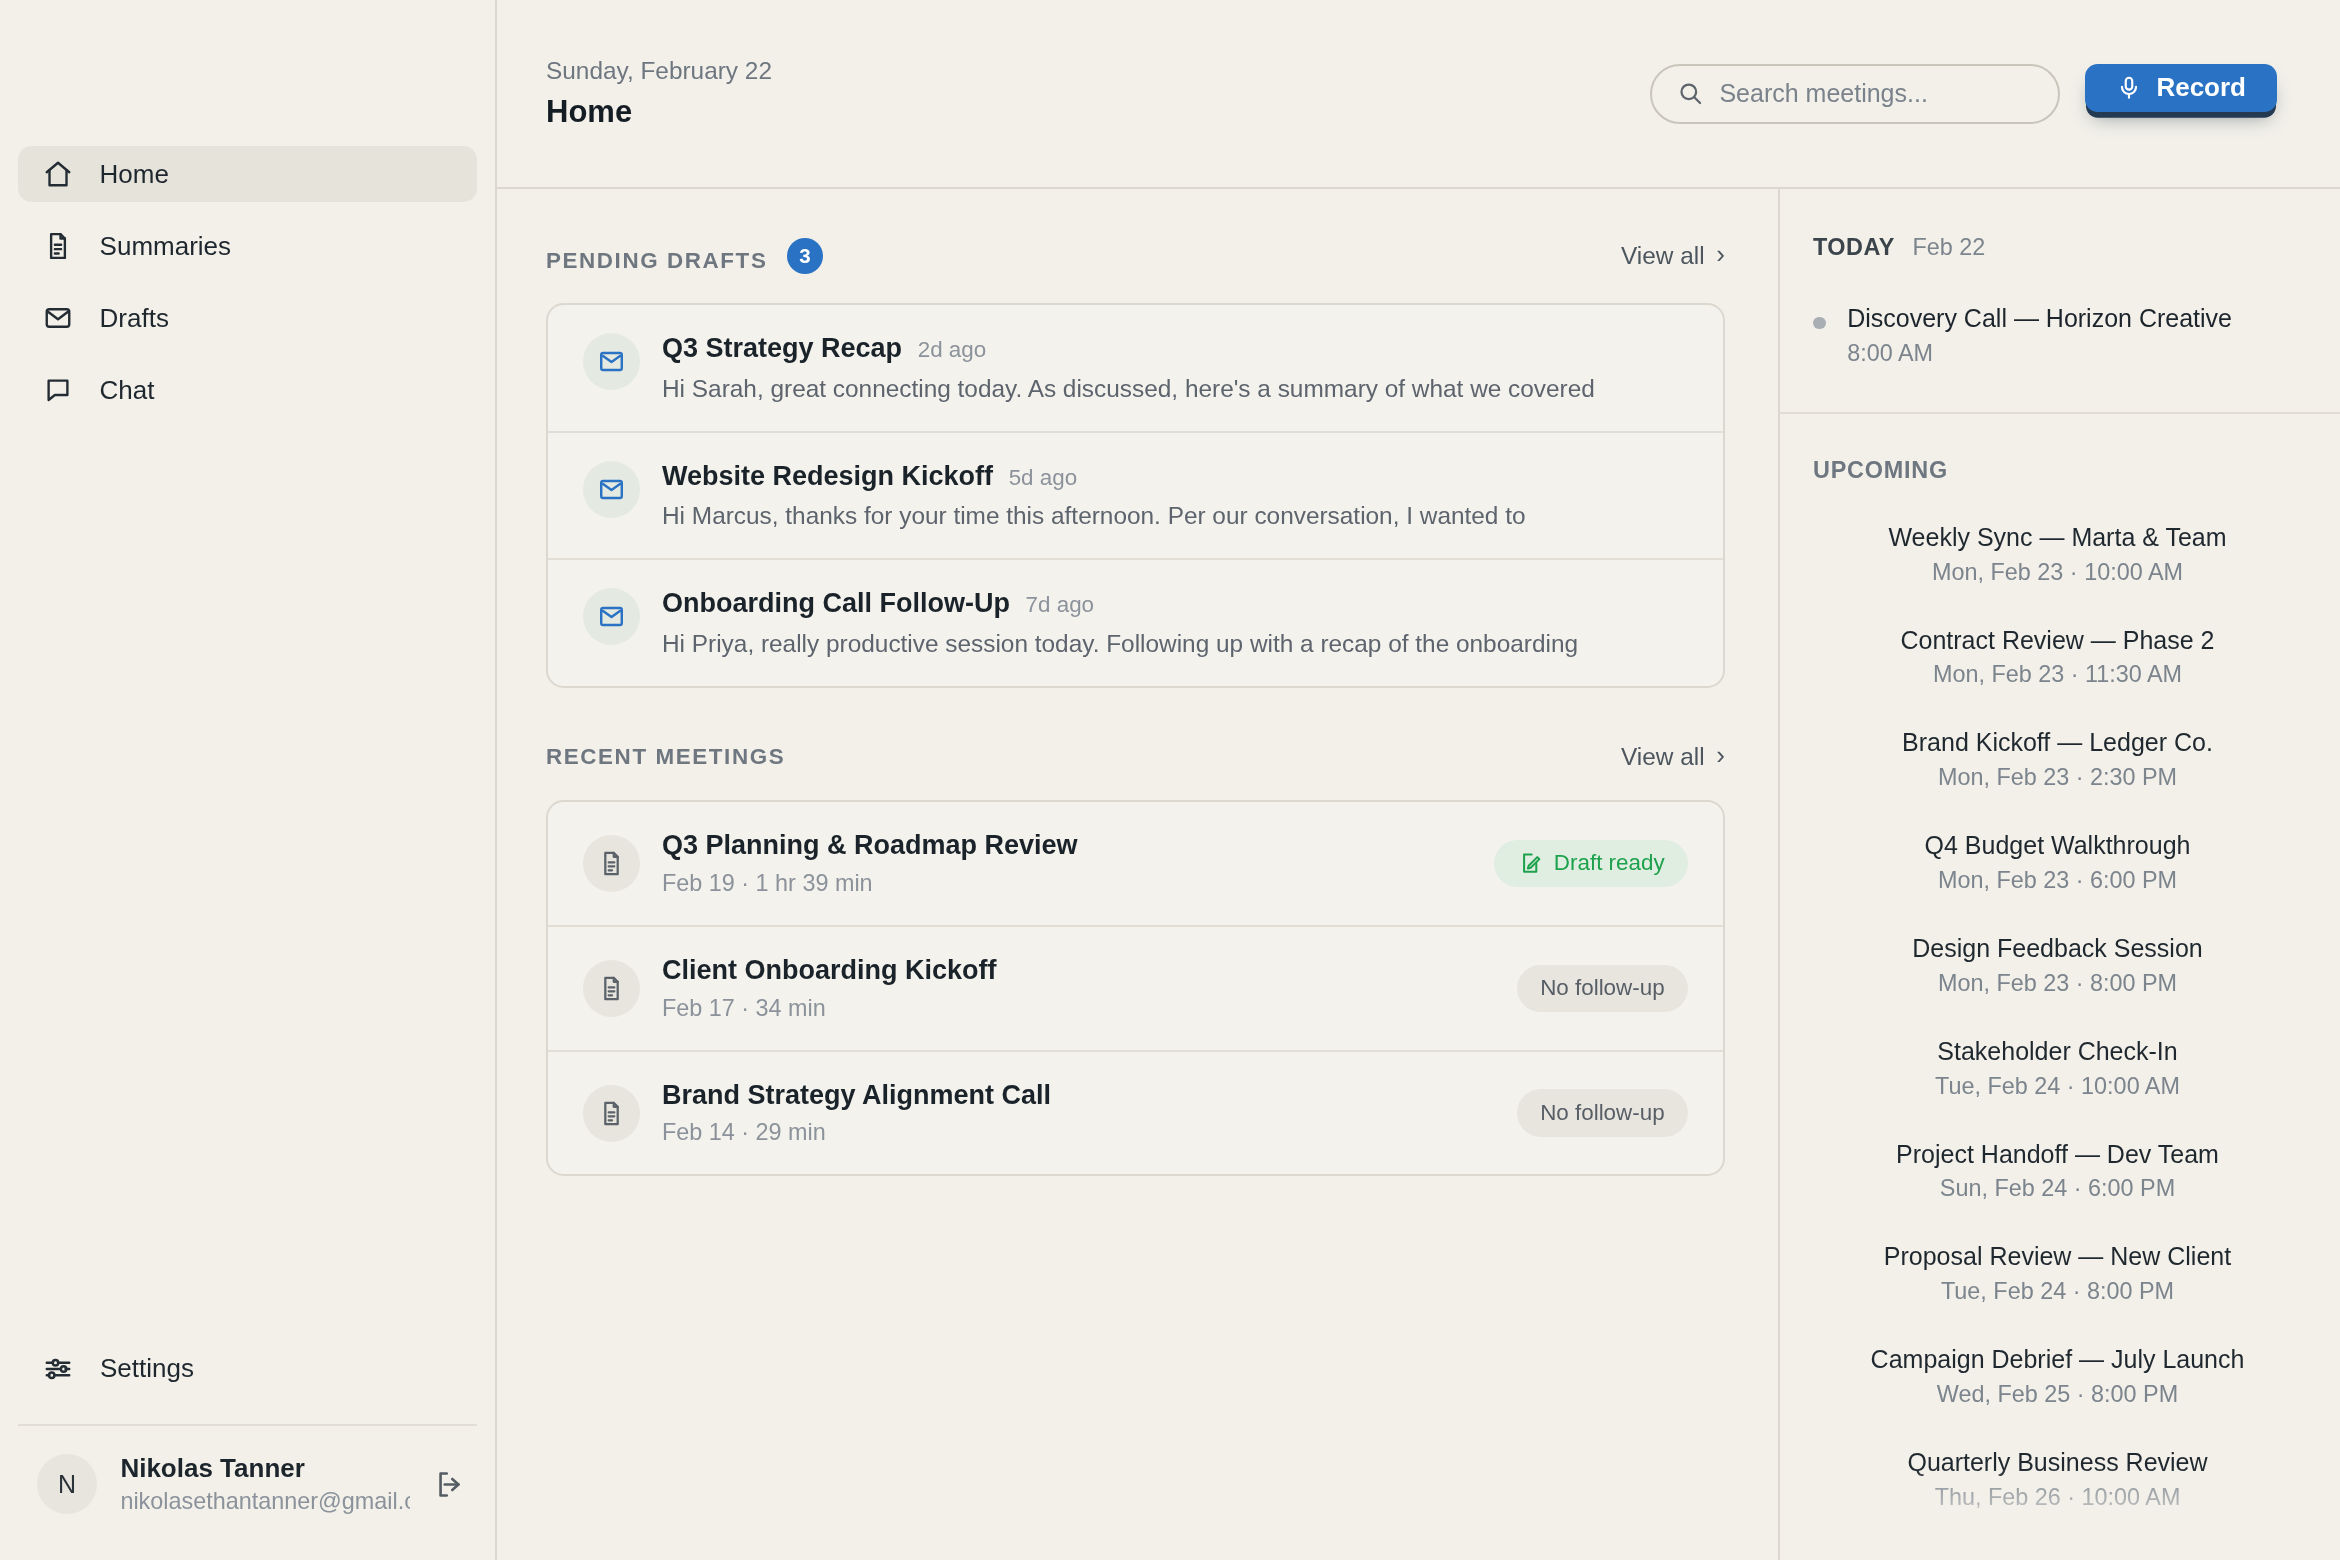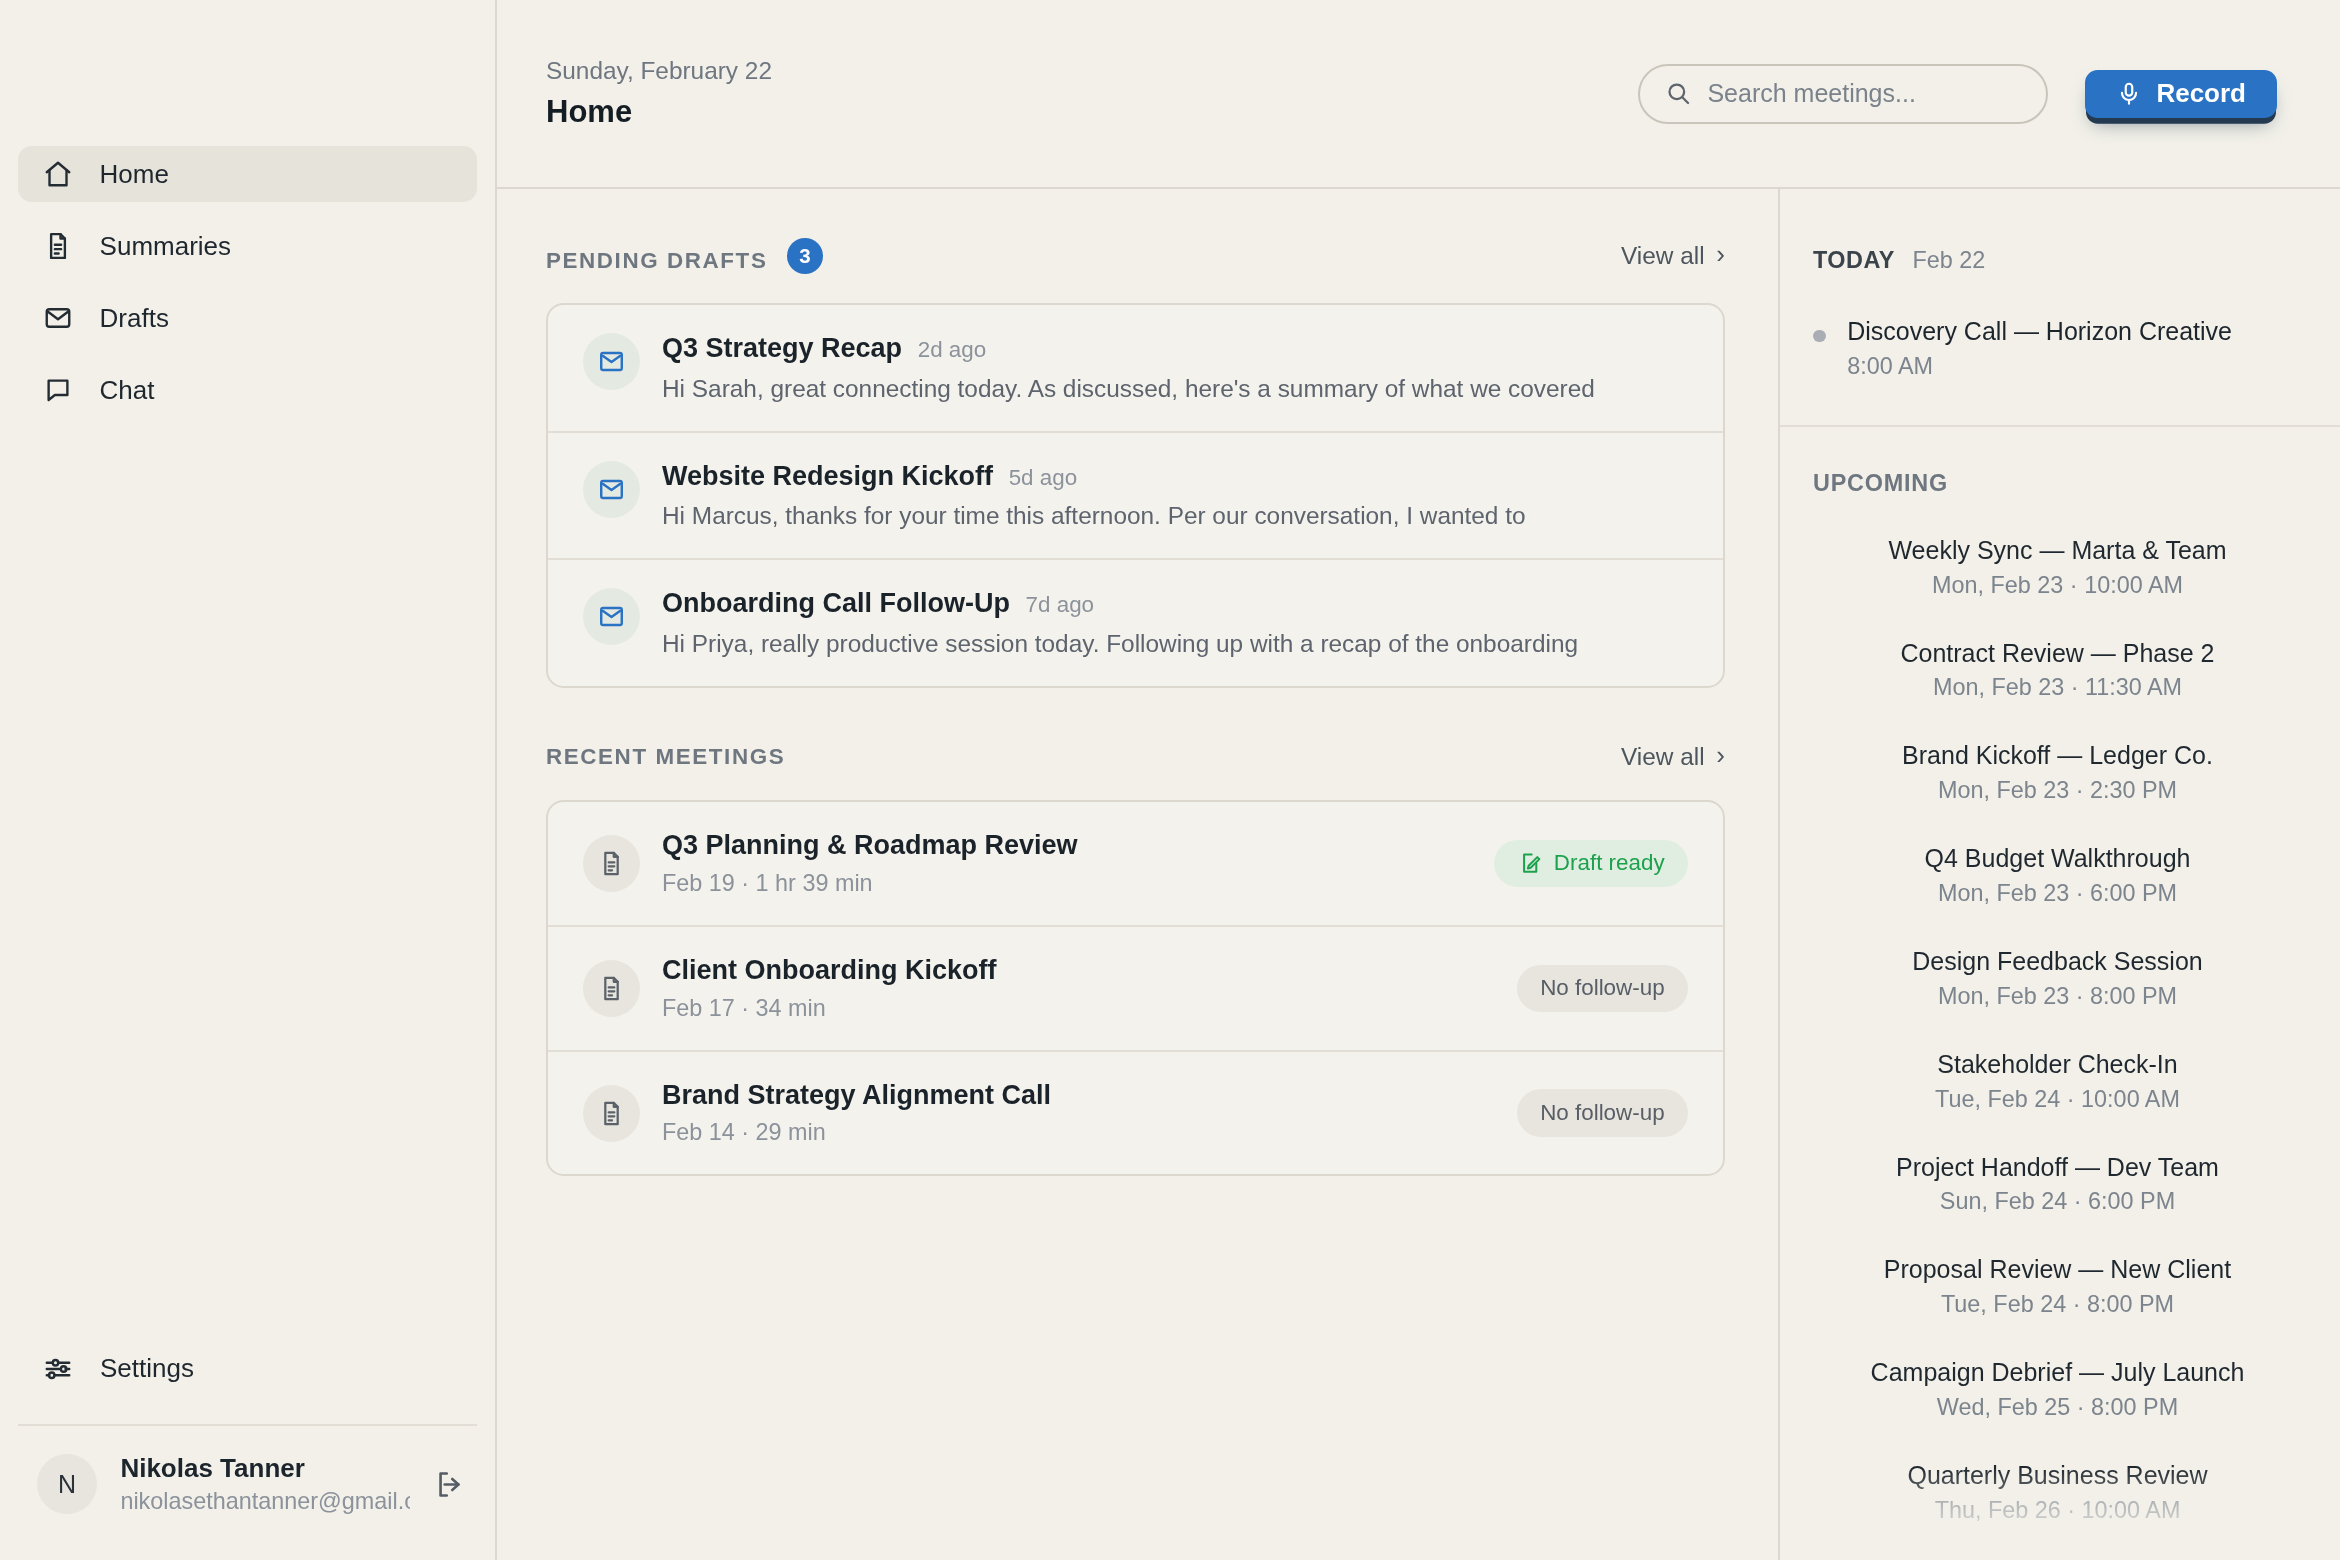--- a/index.html
+++ b/index.html
@@ -56,21 +56,21 @@
   
   .main-wrap{flex:1;display:flex;flex-direction:column;min-width:0;}
   .header{
     height:189px;flex:0 0 189px;
     border-bottom:2px solid var(--border);
     display:flex;align-items:center;justify-content:space-between;
     padding:0 64px 0 49px;
   }
   .h-date{font-size:24.4px;color:var(--ink-gray);}
   .h-title{font-size:31px;font-weight:700;color:#151d24;margin-top:9.8px;}
-  .header-right{display:flex;align-items:center;gap:37px;}
+  .header-right{display:flex;align-items:flex-start;gap:25px;}
   .search{
     width:410px;height:60px;border:2px solid #c9c5bb;border-radius:30px;
     display:flex;align-items:center;gap:15.6px;padding:0 25px;background:var(--bg);
   }
   .search-icon{width:27px;height:27px;color:#5d646c;flex:0 0 27px;}
   .search input{
     border:none;outline:none;background:transparent;flex:1;min-width:0;
     font-family:"Liberation Sans",sans-serif;font-size:25px;color:#3c444c;
   }
   .search input::placeholder{color:#7a828b;opacity:1;}
@@ -129,21 +129,21 @@
   }
   .badge.green{background:var(--green-bg);color:var(--green);font-weight:500;}
   .badge.gray{background:var(--pill-bg);color:var(--pill-ink);}
   .badge-icon{width:24.4px;height:24.4px;}
 
   .section-gap{height:55px;}
 
   
   .aside{
     width:563px;flex:0 0 563px;border-left:2px solid var(--border);
-    padding:58px 39px 0 33px;position:relative;overflow:hidden;
+    padding:45px 39px 0 33px;position:relative;overflow:hidden;
   }
   .aside::after{
     content:"";position:absolute;left:0;right:0;bottom:0;height:93px;
     background:linear-gradient(to bottom, rgba(242,240,233,0), var(--bg) 85%);
     pointer-events:none;
   }
   .today-head{display:flex;align-items:baseline;gap:17.6px;}
   .today-label{font-size:23.4px;font-weight:700;color:#3b434b;letter-spacing:0.5px;}
   .today-date{font-size:23.4px;color:#7c848d;}
   .today-event{display:flex;gap:21.5px;margin-top:43px;cursor:pointer;}

